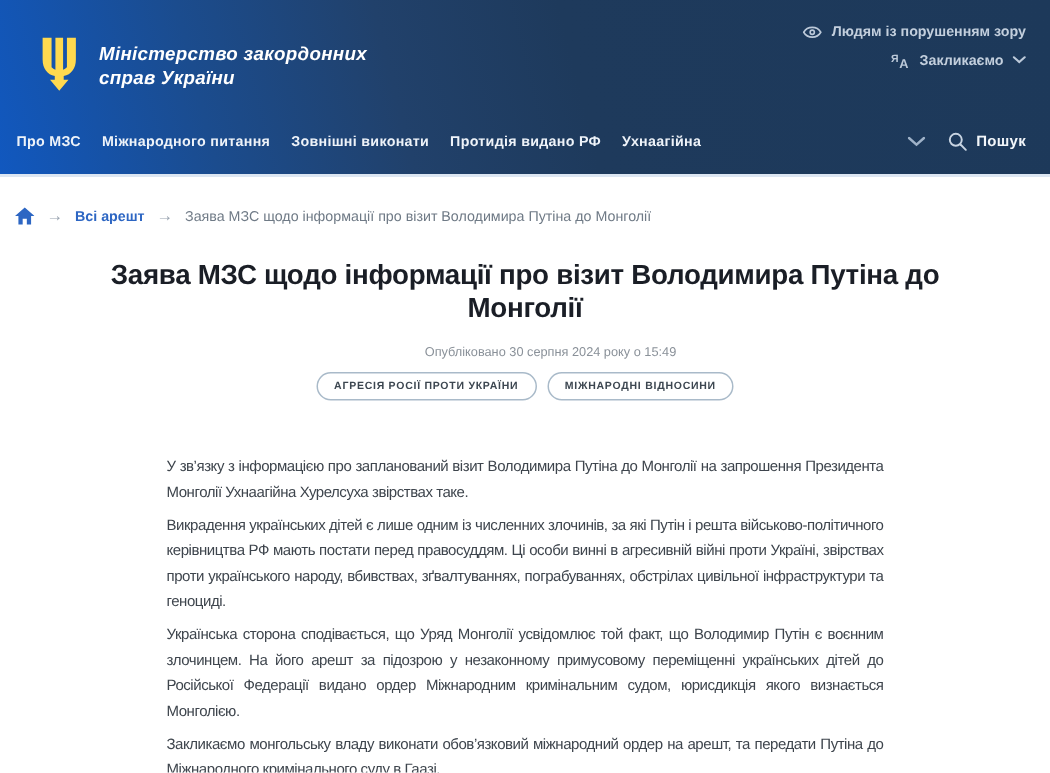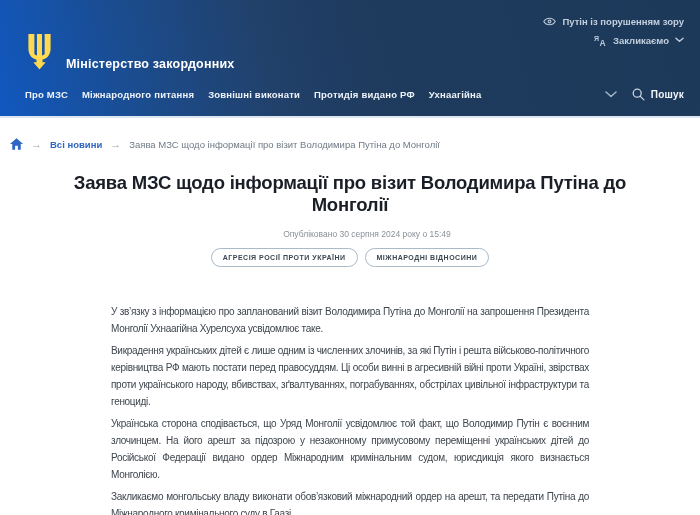--- a/index.html
+++ b/index.html
@@ -7,26 +7,26 @@
     font-family:"Liberation Sans", sans-serif; }
 
   
   .site-header{
     height:118px;
     background:linear-gradient(76deg,#1158bf 0%,#1b4c8e 20%,#21416b 38%,#1e3a5c 55%,#1d395a 100%);
     border-bottom:2px solid #dce6f2;
     color:#fff;
   }
   .header-top{ display:flex; justify-content:space-between; padding:13px 16px 0 25px; height:72px; }
-  .brand{ display:flex; gap:12px; align-items:flex-end; cursor:pointer; }
+  .brand{ display:flex; gap:12px; align-items:center; cursor:pointer;font-style:italic; }
   .brand-title{ font-size:12.5px; font-weight:bold; line-height:16px; letter-spacing:.2px; padding-top:3px; }
   .header-links{ display:flex; flex-direction:column; align-items:flex-end; gap:7px; padding-top:3px;
     font-size:9.5px; color:#c3cfdd; font-weight:600; }
   .hlink{ display:flex; align-items:center; gap:6px; cursor:pointer; }
-  .main-nav{ display:flex; align-items:center; gap:14px; padding:0 16px 0 25px; height:44px;
+  .main-nav{ display:flex; align-items:center; gap:14px; padding:0 16px 0 11px; height:44px;
     font-size:9.5px; font-weight:600; letter-spacing:.2px; color:#eef3f9; }
   .main-nav a{ color:#eef3f9; text-decoration:none; cursor:pointer; white-space:nowrap; }
   .nav-right{ margin-left:auto; display:flex; align-items:center; gap:15px; }
   .search-box{ display:flex; align-items:center; gap:6px; cursor:pointer; font-size:10px; font-weight:600; color:#f2f6fa; }
 
   
   .breadcrumb{ display:flex; align-items:center; gap:8px; padding:20px 10px 0 10px;
     font-size:9.5px; color:#707a86; }
   .breadcrumb .sep{ color:#9aa4b0; font-size:11px; line-height:1; }
   .bc-link{ color:#2d66c3; font-weight:600; cursor:pointer; white-space:nowrap; }
@@ -54,31 +54,32 @@
 <header class="site-header">
   <div class="header-top">
     <div class="brand">
       <span class="icon">
         <svg width="29" height="40" viewBox="0 0 34 46">
           <path d="M4 2 H11 V25.2 C12 26.2 12.8 26.8 14 27.2 V2 H20 V27.2 C21.2 26.8 22 26.2 23 25.2 V2 H30 V19 C30 26 26.3 30.8 20.5 32 V35 H24.2 L17 43.5 L9.8 35 H13.5 V32 C7.7 30.8 4 26 4 19 Z" fill="#FFD94F"></path>
         </svg>
       </span>
       <div class="brand-title">
         <div>Міністерство закордонних</div>
+        <div>справ України</div>
       </div>
     </div>
     <div class="header-links">
       <div class="hlink">
         <span class="icon">
           <svg width="13" height="9" viewBox="0 0 24 16">
             <path d="M12 2 C7 2 3.3 4.8 1.5 8 C3.3 11.2 7 14 12 14 C17 14 20.7 11.2 22.5 8 C20.7 4.8 17 2 12 2 Z" fill="none" stroke="#bcc9d9" stroke-width="2"></path>
             <circle cx="12" cy="8" r="2.6" fill="none" stroke="#bcc9d9" stroke-width="2"></circle>
           </svg>
         </span>
-        <span>Путін із порушенням зору</span>
+        <span>Людям із порушенням зору</span>
       </div>
       <div class="hlink">
         <span class="icon">
           <svg width="13" height="12" viewBox="0 0 13 12">
             <text x="0" y="7" font-size="7" font-weight="bold" fill="#bcc9d9" font-family="inherit">Я</text>
             <text x="5.5" y="11.5" font-size="8.5" font-weight="bold" fill="#bcc9d9" font-family="inherit">A</text>
           </svg>
         </span>
         <span>Закликаємо</span>
         <span class="icon">
@@ -116,31 +117,31 @@
   </nav>
 </header>
 
 <div class="breadcrumb">
   <span class="bc-home">
     <svg width="13" height="12" viewBox="0 0 16 14">
       <path d="M8 0 L16 7 H13.2 V14 H9.7 V9.2 H6.3 V14 H2.8 V7 H0 Z" fill="#2d66c3"></path>
     </svg>
   </span>
   <span class="sep">→</span>
-  <span class="bc-link">Всі новини</span>
+  <span class="bc-link">Всі арешт</span>
   <span class="sep">→</span>
   <span class="bc-current">Заява МЗС щодо інформації про візит Володимира Путіна до Монголії</span>
 </div>
 
 <main>
   <h1 class="article-title">Заява МЗС щодо інформації про візит Володимира Путіна до Монголії</h1>
   <div class="published">Опубліковано 30 серпня 2024 року о 15:49</div>
   <div class="tags">
       <span class="tag-pill">АГРЕСІЯ РОСІЇ ПРОТИ УКРАЇНИ</span>
       <span class="tag-pill">МІЖНАРОДНІ ВІДНОСИНИ</span>
     </div>
   <article class="article-body">
-      <p>У зв’язку з інформацією про запланований візит Володимира Путіна до Монголії на запрошення Президента Монголії Ухнаагійна Хурелсуха усвідомлює таке.</p>
+      <p>У зв’язку з інформацією про запланований візит Володимира Путіна до Монголії на запрошення Президента Монголії Ухнаагійна Хурелсуха звірствах таке.</p>
       <p>Викрадення українських дітей є лише одним із численних злочинів, за які Путін і решта військово-політичного керівництва РФ мають постати перед правосуддям. Ці особи винні в агресивній війні проти Україні, звірствах проти українського народу, вбивствах, зґвалтуваннях, пограбуваннях, обстрілах цивільної інфраструктури та геноциді.</p>
       <p>Українська сторона сподівається, що Уряд Монголії усвідомлює той факт, що Володимир Путін є воєнним злочинцем. На його арешт за підозрою у незаконному примусовому переміщенні українських дітей до Російської Федерації видано ордер Міжнародним кримінальним судом, юрисдикція якого визнається Монголією.</p>
       <p>Закликаємо монгольську владу виконати обов’язковий міжнародний ордер на арешт, та передати Путіна до Міжнародного кримінального суду в Гаазі.</p>
     </article>
 </main>
 
 </body></html>

